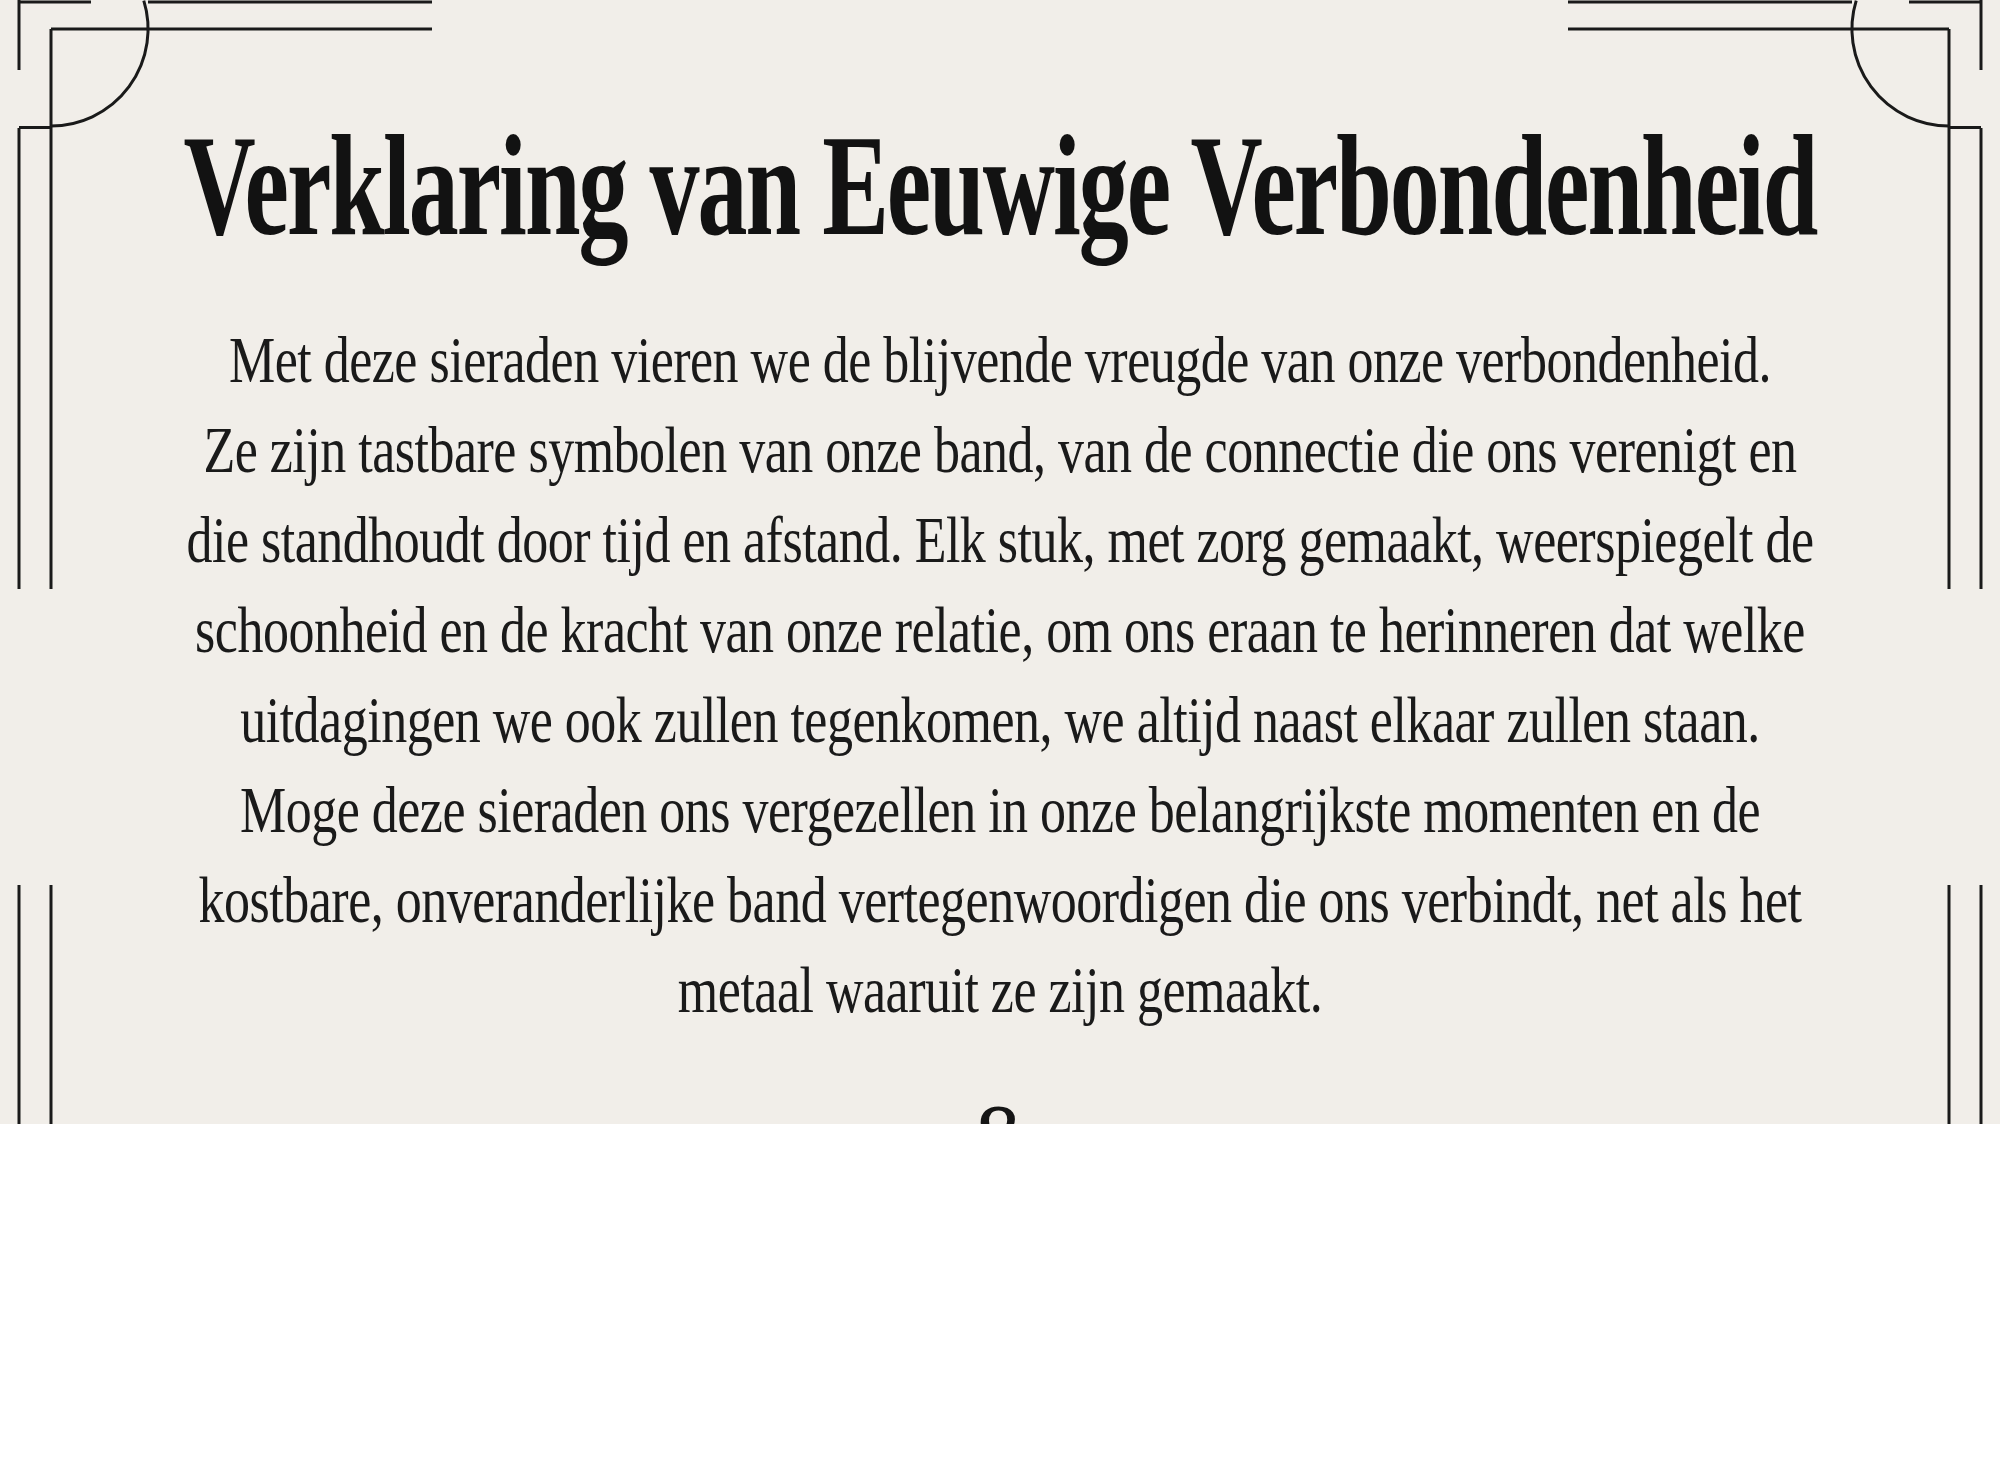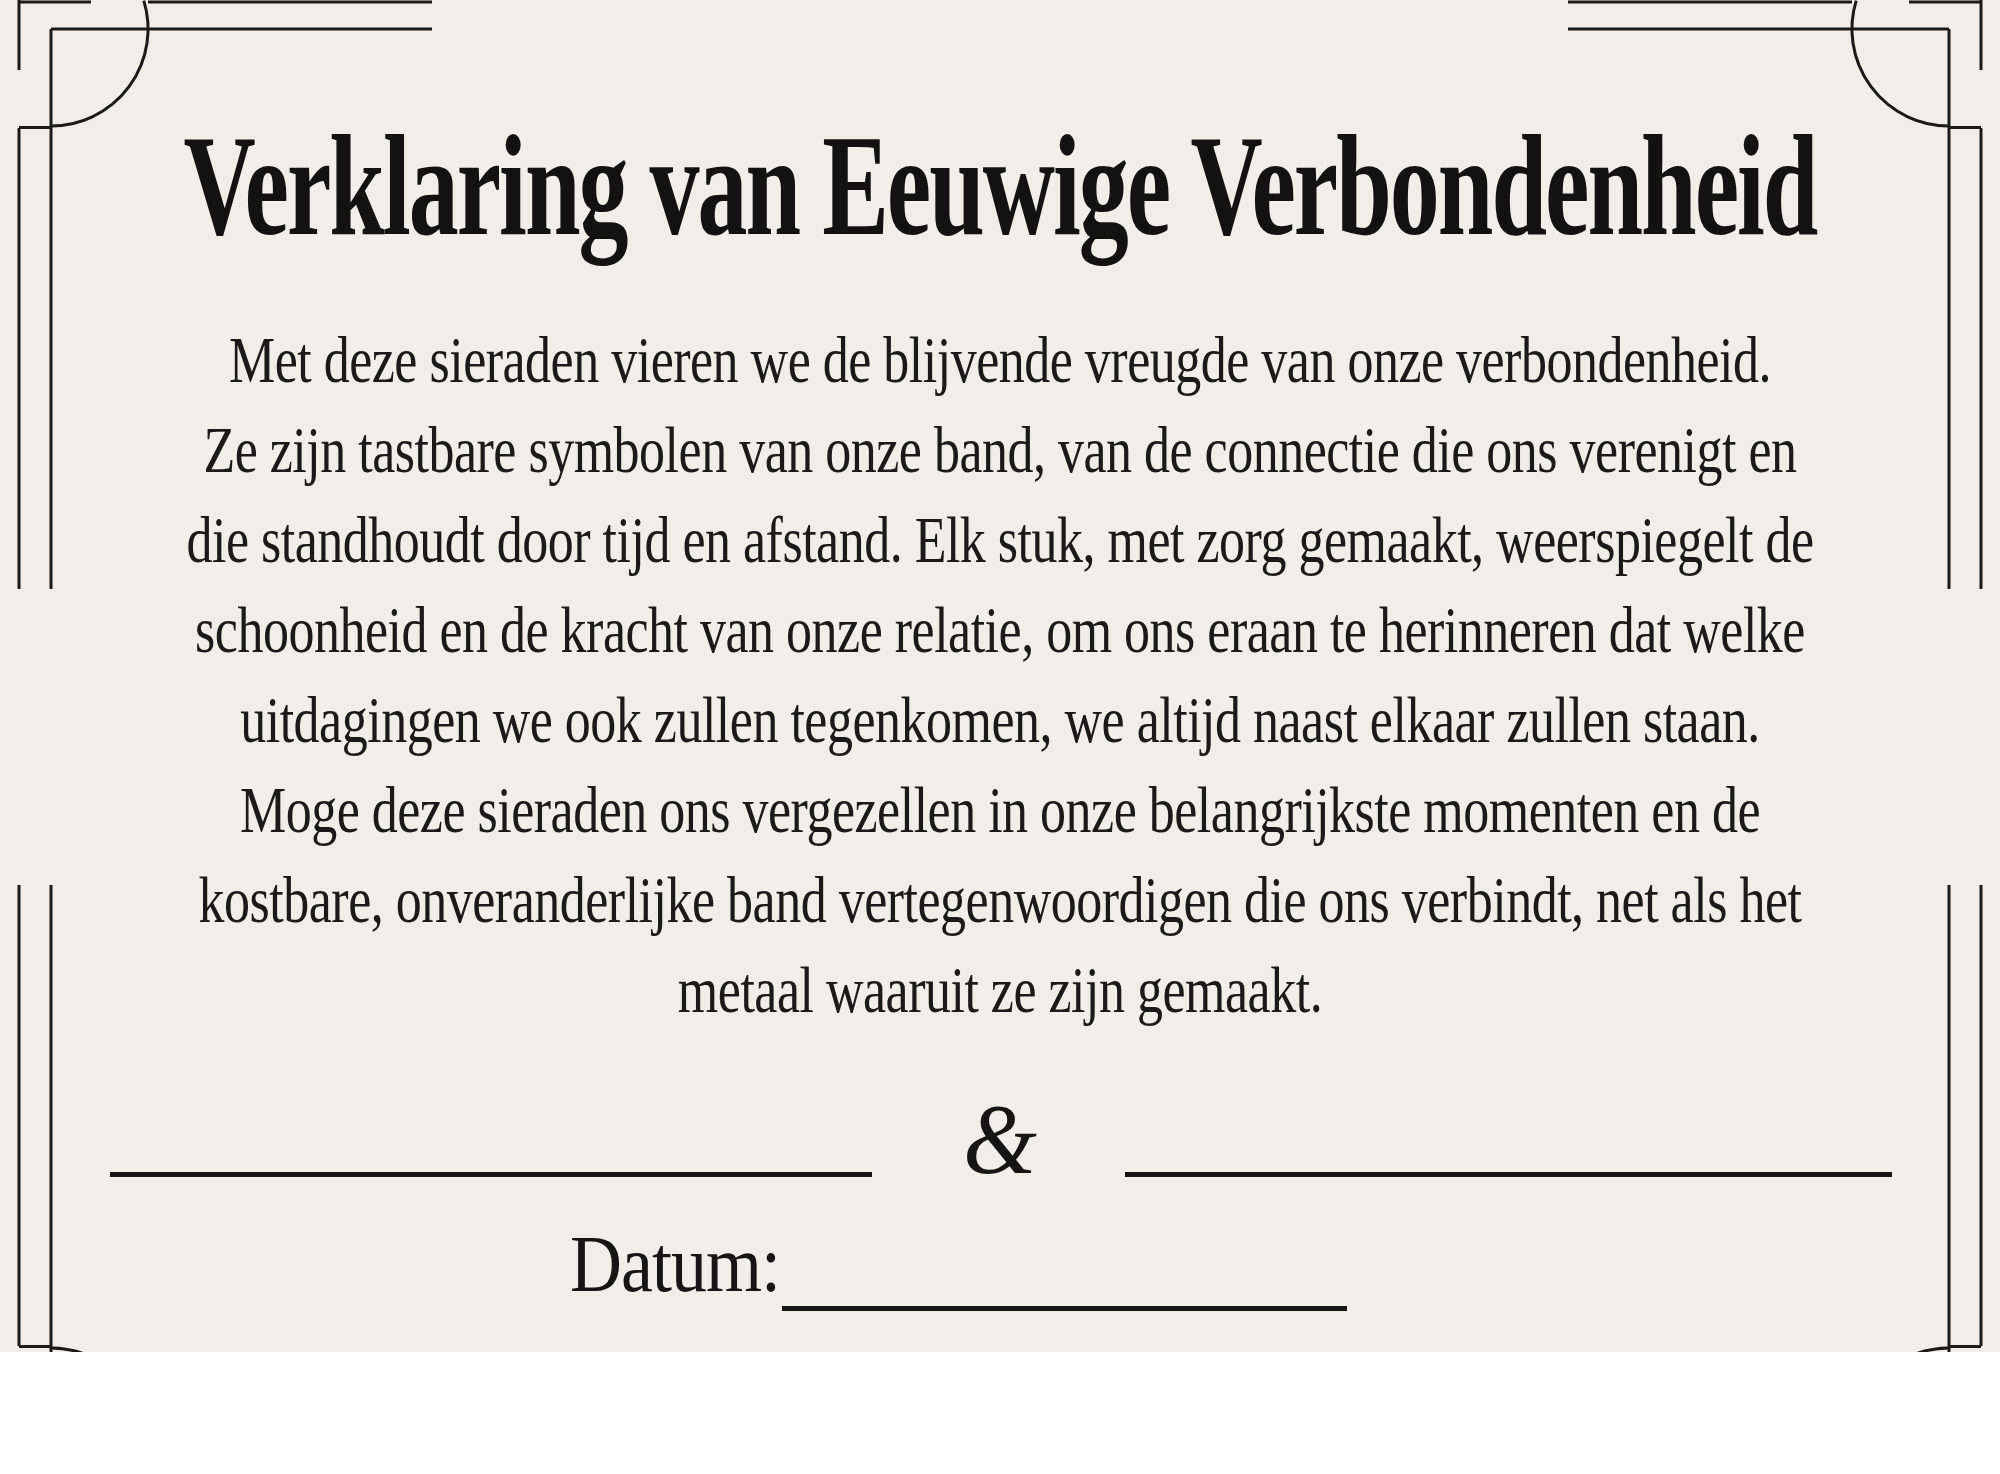--- a/index.html
+++ b/index.html
@@ -1,19 +1,19 @@
 <!DOCTYPE html>
 <html><head>
 <meta charset="utf-8">
 <style>
   html, body { margin: 0; padding: 0; }
   .canvas {
     position: relative;
     width: 2000px;
-    height: 1352px;
+    height: 1124px;
     background: #F1EEE9;
     overflow: hidden;
     font-family: "Liberation Serif", serif;
     color: #1A1A1A;
     text-decoration: underline;
   }
   .frame {
     position: absolute;
     inset: 0;
   }

